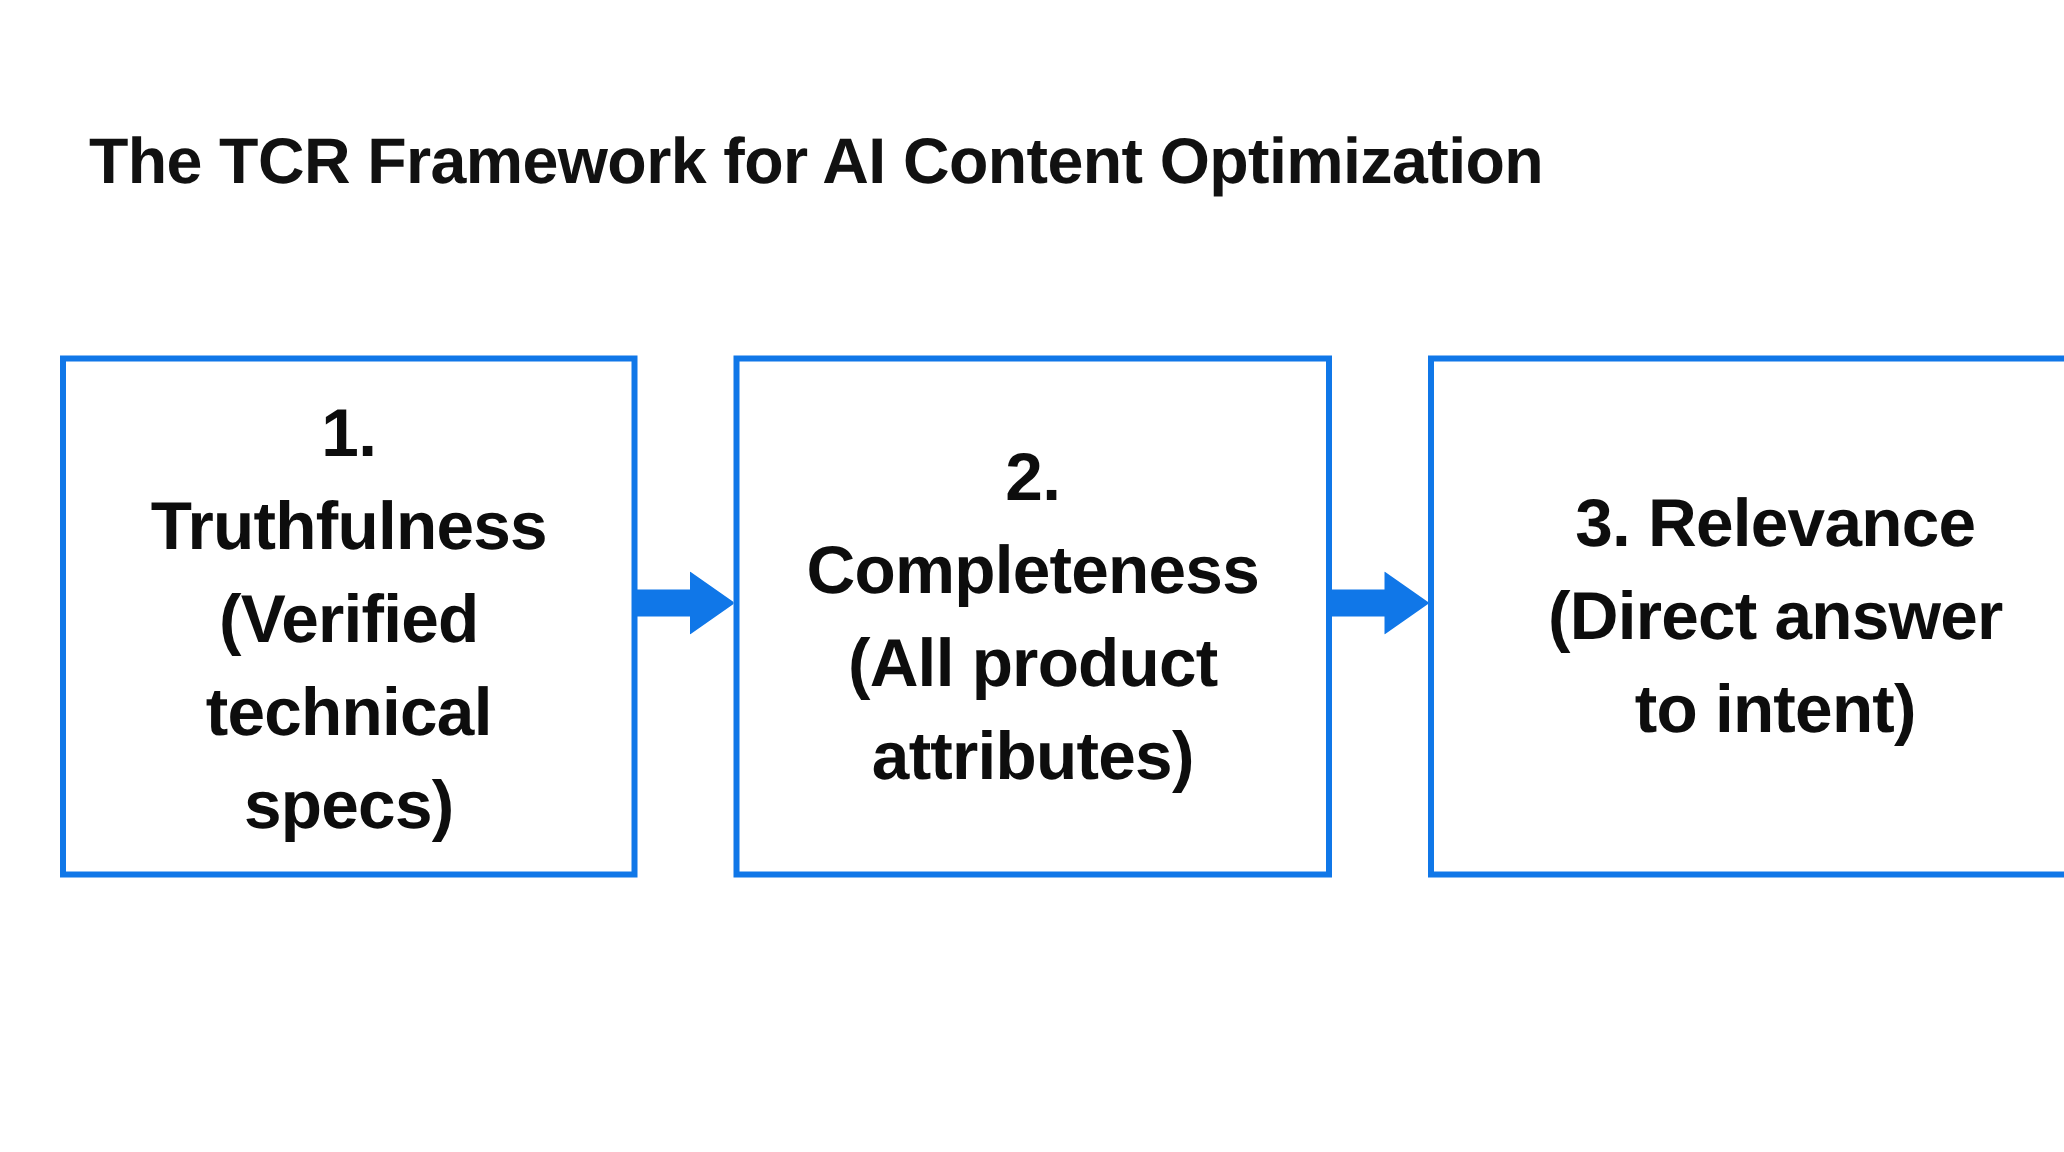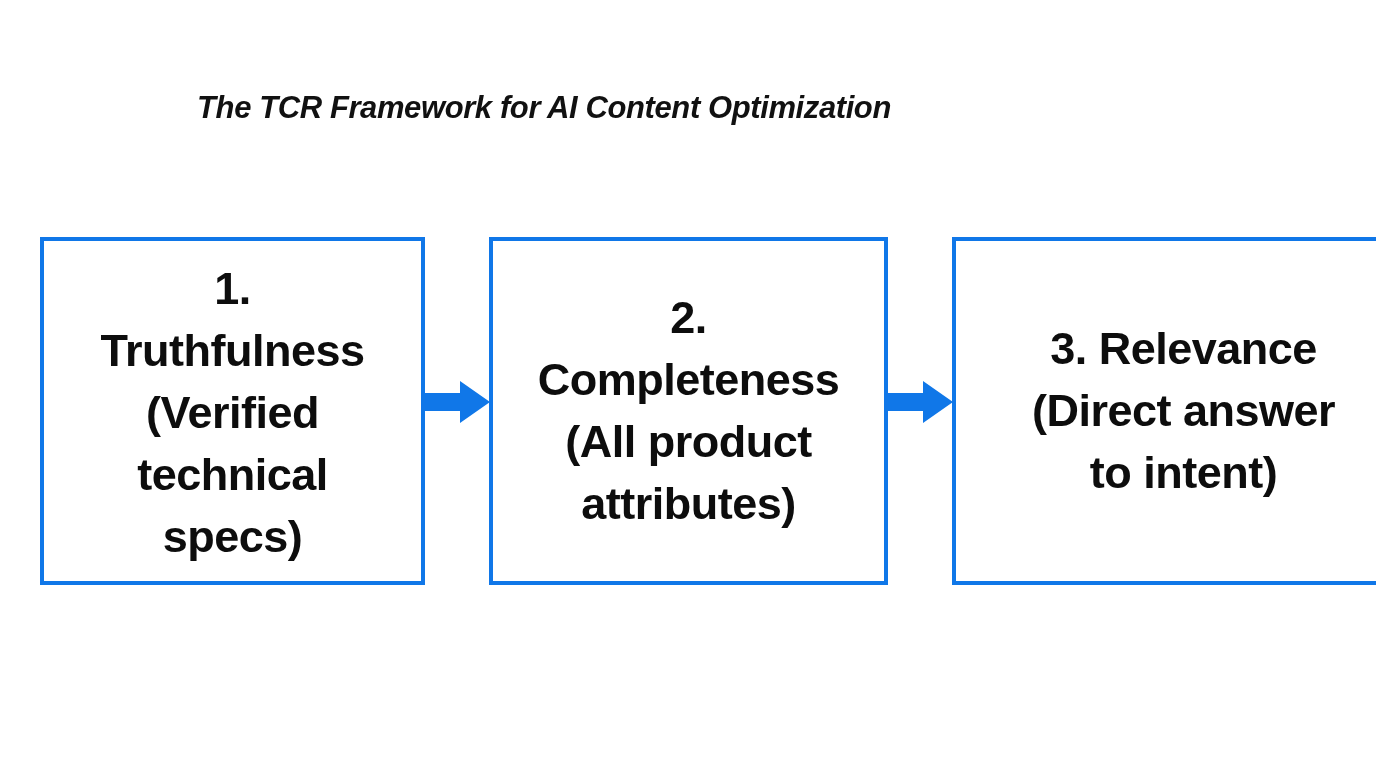--- a/index.html
+++ b/index.html
@@ -21,27 +21,26 @@
     background: #ffffff;
   }
 
   
   #diagram-title {
     position: absolute;
     left: 0;
     top: 80px;
     width: 1088px;
     text-align: center;
-    font-size: 31px;
+    font-size: 43px;
     font-weight: bold;
     line-height: 56px;
     color: #111111;
     letter-spacing: -0.4px;
     white-space: nowrap;
-    font-style: italic;
   }
 
   
   #flow-stage {
     position: absolute;
     left: 0;
     top: 0;
     width: 1376px;
     height: 768px;
   }

